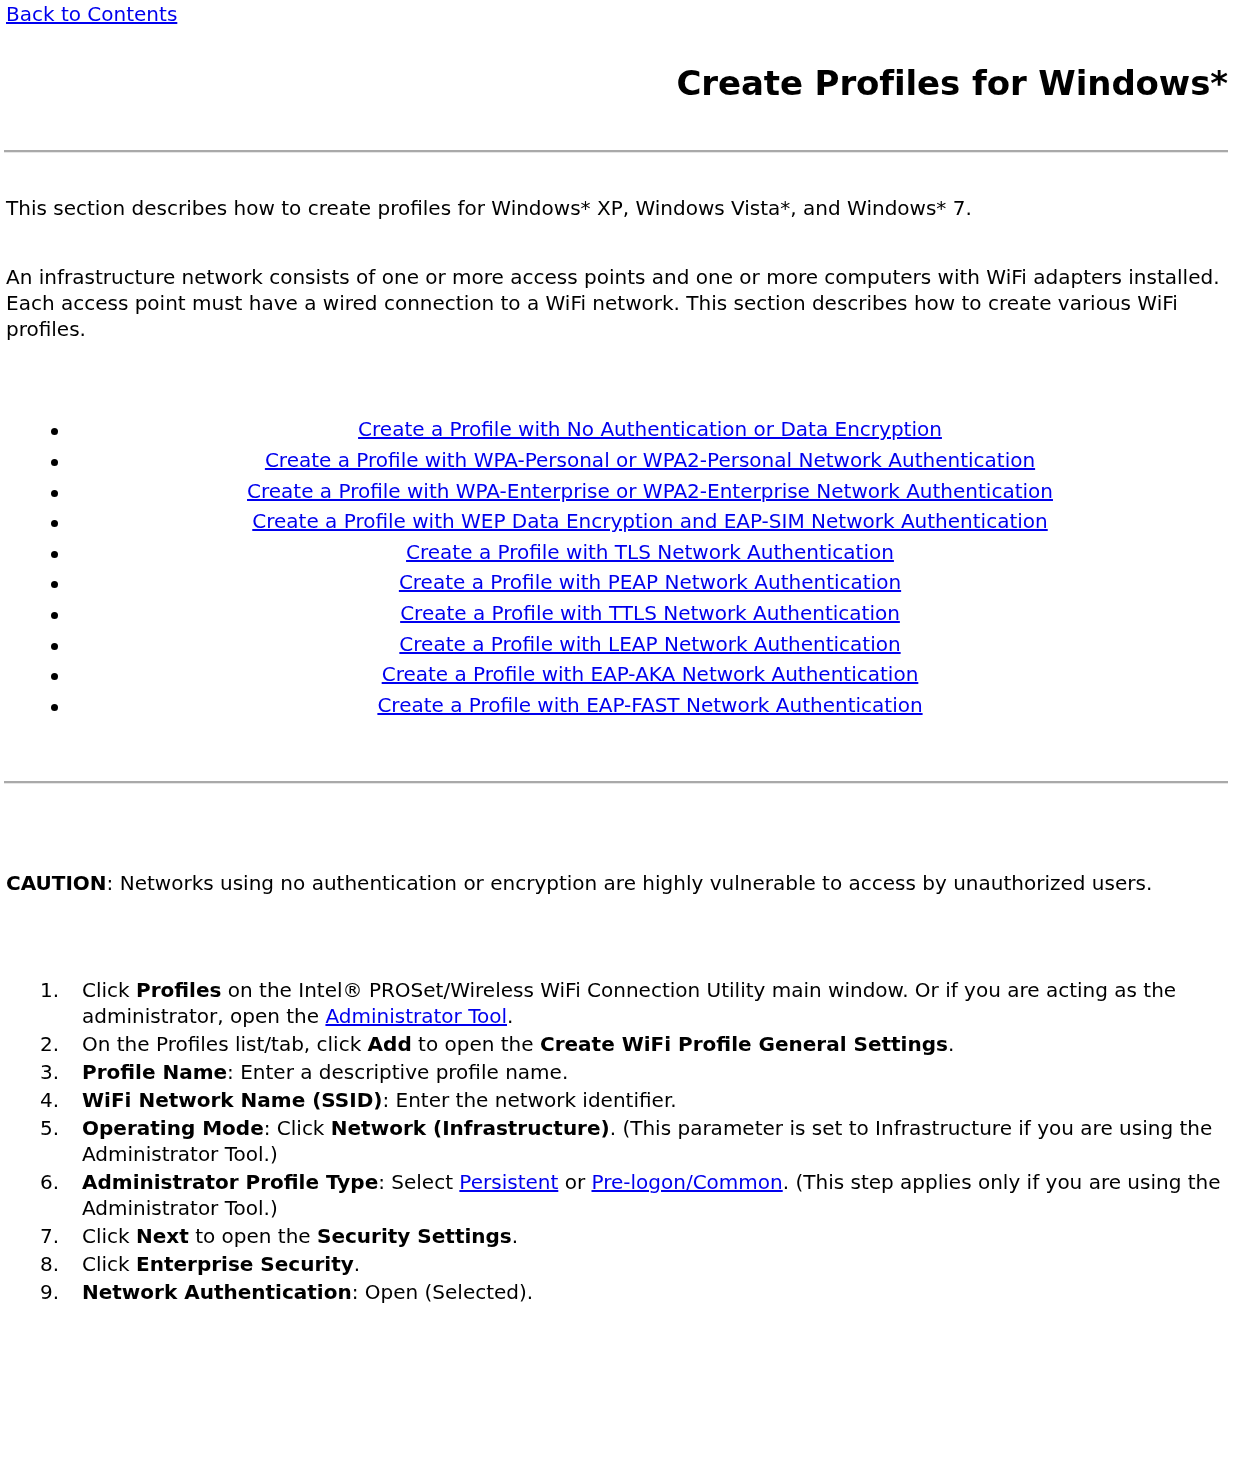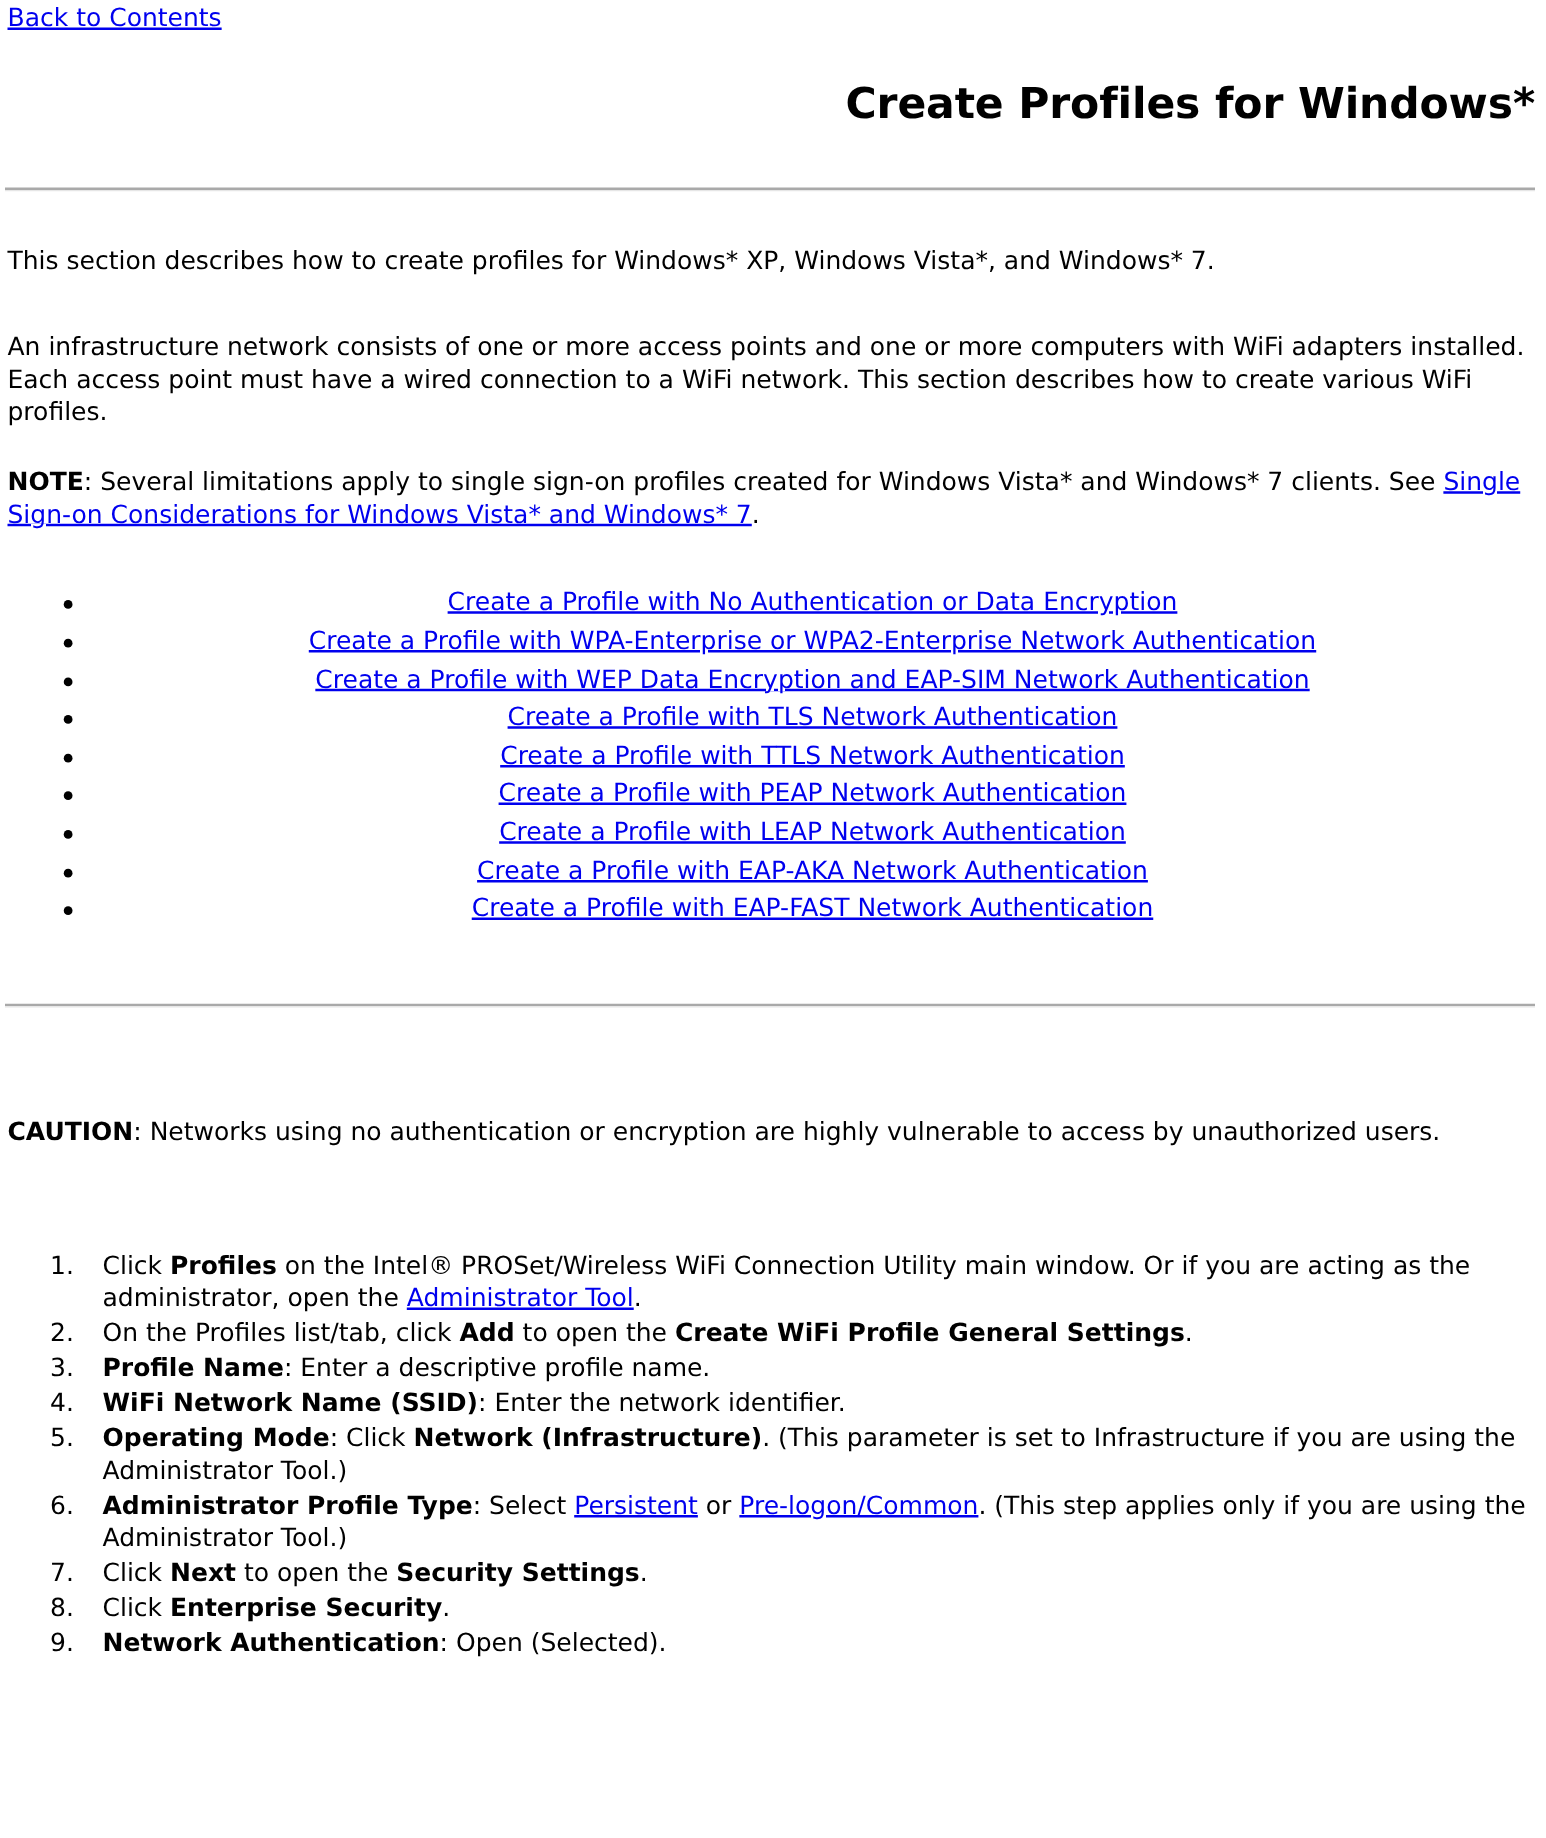--- a/index.html
+++ b/index.html
@@ -129,31 +129,31 @@
   <div class="sp-b"></div>
 
   <p class="body">This section describes how to create profiles for Windows* XP, Windows Vista*, and Windows* 7.</p>
 
   <div class="sp-c"></div>
 
   <p class="body">An infrastructure network consists of one or more access points and one or more computers with WiFi adapters installed. Each access point must have a wired connection to a WiFi network. This section describes how to create various WiFi profiles.</p>
 
   <div class="sp-h"></div>
 
-  <p class="body"><b>NOTE</b><span>: Several limitations apply to single sign-on profiles created for Windows Vista* and Windows* 7 clients. See </span><a href="#">Single Sign-on Considerations for Windows Vista* and Windows* 7</a><span>.</span></p>
 
   <div class="sp-e"></div>
 
   <ul class="link-list">
     <li><a href="#">Create a Profile with No Authentication or Data Encryption</a></li>
+    <li><a href="#">Create a Profile with WPA-Personal or WPA2-Personal Network Authentication</a></li>
     <li><a href="#">Create a Profile with WPA-Enterprise or WPA2-Enterprise Network Authentication</a></li>
     <li><a href="#">Create a Profile with WEP Data Encryption and EAP-SIM Network Authentication</a></li>
     <li><a href="#">Create a Profile with TLS Network Authentication</a></li>
+    <li><a href="#">Create a Profile with PEAP Network Authentication</a></li>
     <li><a href="#">Create a Profile with TTLS Network Authentication</a></li>
-    <li><a href="#">Create a Profile with PEAP Network Authentication</a></li>
     <li><a href="#">Create a Profile with LEAP Network Authentication</a></li>
     <li><a href="#">Create a Profile with EAP-AKA Network Authentication</a></li>
     <li><a href="#">Create a Profile with EAP-FAST Network Authentication</a></li>
   </ul>
 
   <div class="sp-d"></div>
   <hr class="rule">
   <div class="sp-f"></div>
 
 

